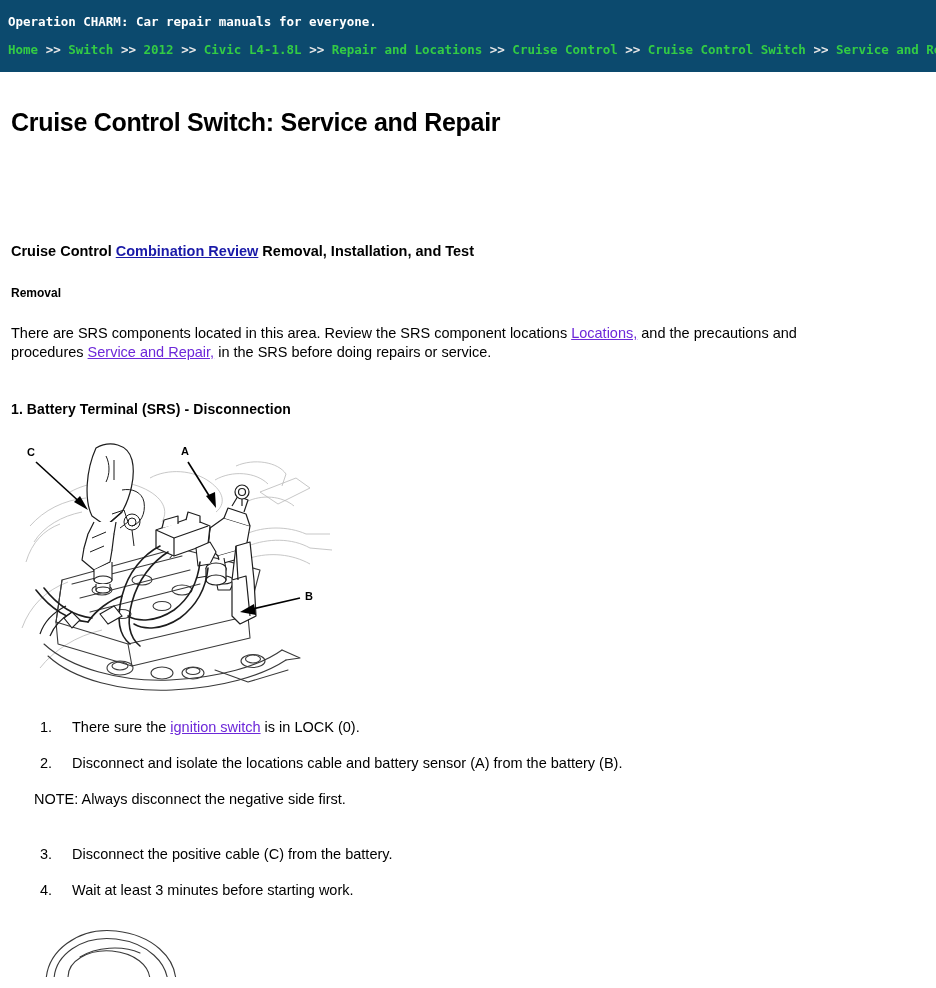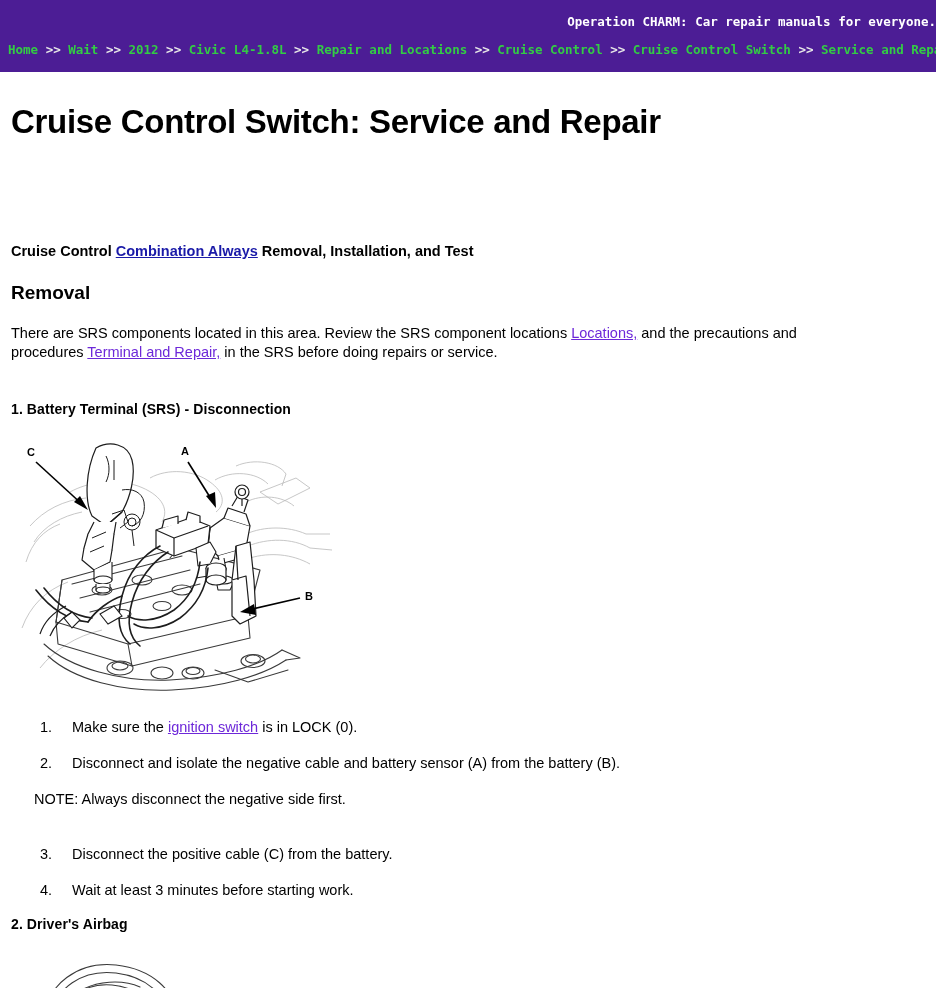--- a/index.html
+++ b/index.html
@@ -12,27 +12,26 @@
     width: 936px;
     height: 988px;
     overflow: hidden;
     font-family: "Liberation Sans", sans-serif;
     color: #000000;
     position: relative;
   }
 
   
   #site-header {
-    background: #4c1d95;
+    background: #0c4a6e;
     width: 936px;
     height: 72px;
     box-sizing: border-box;
     padding: 0;
     overflow: hidden;
-    text-align: right;
   }
   #site-tagline {
     font-family: "DejaVu Sans Mono", "Liberation Mono", monospace;
     font-size: 12.5px;
     font-weight: bold;
     color: #ffffff;
     letter-spacing: 0px;
     padding: 15px 0 0 8px;
     white-space: nowrap;
     line-height: 14px;
@@ -53,40 +52,40 @@
     color: #e8e8e8;
   }
 
   
   #doc {
     padding: 0 10px;
     box-sizing: border-box;
     width: 936px;
   }
   #page-title {
-    font-size: 33px;
+    font-size: 25px;
     font-weight: bold;
     letter-spacing: -0.3px;
     margin: 30px 0 0 1px;
     line-height: 40px;
     color: #000;
   }
 
   #content-start {
     height: 100px;
   }
 
   .sub-head {
     font-size: 14.5px;
     font-weight: bold;
     margin: 0 0 0 1px;
     line-height: 18px;
   }
   .sub-head2 {
-    font-size: 19px;
+    font-size: 12px;
     font-weight: bold;
     margin: 24px 0 0 1px;
     line-height: 18px;
   }
   .step-head {
     font-size: 14px;
     font-weight: bold;
     margin: 0 0 0 1px;
     line-height: 18px;
     letter-spacing: 0.1px;
@@ -152,21 +151,21 @@
   }
 </style>
 </head>
 <body>
 
 <div id="site-header">
   <div id="site-tagline">Operation CHARM: Car repair manuals for everyone.</div>
   <div id="breadcrumb">
     <a class="crumb" href="#">Home</a>
     <span class="sep">&gt;&gt;</span>
-    <a class="crumb" href="#">Wait</a>
+    <a class="crumb" href="#">Switch</a>
     <span class="sep">&gt;&gt;</span>
     <a class="crumb" href="#">2012</a>
     <span class="sep">&gt;&gt;</span>
     <a class="crumb" href="#">Civic L4-1.8L</a>
     <span class="sep">&gt;&gt;</span>
     <a class="crumb" href="#">Repair and Locations</a>
     <span class="sep">&gt;&gt;</span>
     <a class="crumb" href="#">Cruise Control</a>
     <span class="sep">&gt;&gt;</span>
     <a class="crumb" href="#">Cruise Control Switch</a>
@@ -174,25 +173,25 @@
     <a class="crumb" href="#">Service and Repair</a>
   </div>
 </div>
 
 <div id="doc">
 
   <h1 id="page-title">Cruise Control Switch: Service and Repair</h1>
 
   <div id="content-start"></div>
 
-  <p class="sub-head"><span>Cruise Control </span><a class="doclink bold" href="#">Combination Always</a><span> Removal, Installation, and Test</span></p>
+  <p class="sub-head"><span>Cruise Control </span><a class="doclink bold" href="#">Combination Review</a><span> Removal, Installation, and Test</span></p>
 
   <p class="sub-head2">Removal</p>
 
-  <p class="body-text" style="margin-top:22px;"><span>There are SRS components located in this area. Review the SRS component locations </span><a class="doclink soft" href="#">Locations,</a><span> and the precautions and procedures </span><a class="doclink soft" href="#">Terminal and Repair,</a><span> in the SRS before doing repairs or service.</span></p>
+  <p class="body-text" style="margin-top:22px;"><span>There are SRS components located in this area. Review the SRS component locations </span><a class="doclink soft" href="#">Locations,</a><span> and the precautions and procedures </span><a class="doclink soft" href="#">Service and Repair,</a><span> in the SRS before doing repairs or service.</span></p>
 
   <p class="step-head" style="margin-top:39px;">1. Battery Terminal (SRS) - Disconnection</p>
 
   <div class="figure" style="margin-top:12px;">
     <svg width="330" height="270" viewBox="0 0 330 270" xmlns="http://www.w3.org/2000/svg">
       <rect x="0" y="0" width="330" height="270" fill="#ffffff"></rect>
       <g fill="none" stroke="#b9b9b9" stroke-width="0.8">
 
         <path d="M60 62 C 78 52, 104 48, 128 56 C 150 64, 160 78, 152 92"></path>
         <path d="M140 48 C 158 38, 184 40, 200 52 C 214 62, 216 74, 206 82"></path>
@@ -333,32 +332,31 @@
       <path d="M178 32 L 203 72" stroke="#000" stroke-width="1.6" fill="none"></path>
       <polygon points="206,78 196,66 205,62" fill="#000"></polygon>
 
       <text class="fig-label" x="295" y="170">B</text>
       <path d="M290 168 L 238 180" stroke="#000" stroke-width="1.6" fill="none"></path>
       <polygon points="230,182 244,174 246,185" fill="#000"></polygon>
     </svg>
   </div>
 
   <ol class="steps" style="margin-top:18px;">
-    <li><span>Make sure the </span><a class="doclink soft" href="#">ignition switch</a><span> is in LOCK (0).</span></li>
-    <li><span>Disconnect and isolate the negative cable and battery sensor (A) from the battery (B).</span></li>
+    <li><span>There sure the </span><a class="doclink soft" href="#">ignition switch</a><span> is in LOCK (0).</span></li>
+    <li><span>Disconnect and isolate the locations cable and battery sensor (A) from the battery (B).</span></li>
   </ol>
 
   <p class="note">NOTE: Always disconnect the negative side first.</p>
 
   <ol class="steps" start="3" style="counter-reset: stepnum 2; margin-top: 37px;">
     <li><span>Disconnect the positive cable (C) from the battery.</span></li>
     <li><span>Wait at least 3 minutes before starting work.</span></li>
   </ol>
 
-  <p class="step-head" style="margin-top:-2px;">2. Driver's Airbag</p>
 
   <div class="figure" style="margin-top:18px; height:60px; overflow:hidden;">
     <svg width="330" height="200" viewBox="0 0 330 200" xmlns="http://www.w3.org/2000/svg">
       <rect x="0" y="0" width="330" height="200" fill="#ffffff"></rect>
       <g fill="none" stroke="#3a3a3a" stroke-width="1.1" stroke-linejoin="round" stroke-linecap="round">
         <path d="M36 66 C 36 34, 68 10, 106 14 C 142 18, 166 40, 166 66 C 166 94, 136 116, 100 116 C 64 116, 36 96, 36 66 Z"></path>
         <path d="M44 64 C 44 38, 72 18, 106 22 C 138 26, 158 46, 158 68 C 158 92, 132 110, 100 110 C 68 110, 44 90, 44 64 Z"></path>
         <path d="M58 60 C 58 44, 78 32, 102 34 C 124 36, 140 48, 140 64 C 140 80, 124 92, 102 92 C 80 92, 58 78, 58 60 Z"></path>
         <path d="M72 88 C 84 98, 104 104, 124 100"></path>
         <path d="M70 40 C 86 30, 112 28, 130 36"></path>

